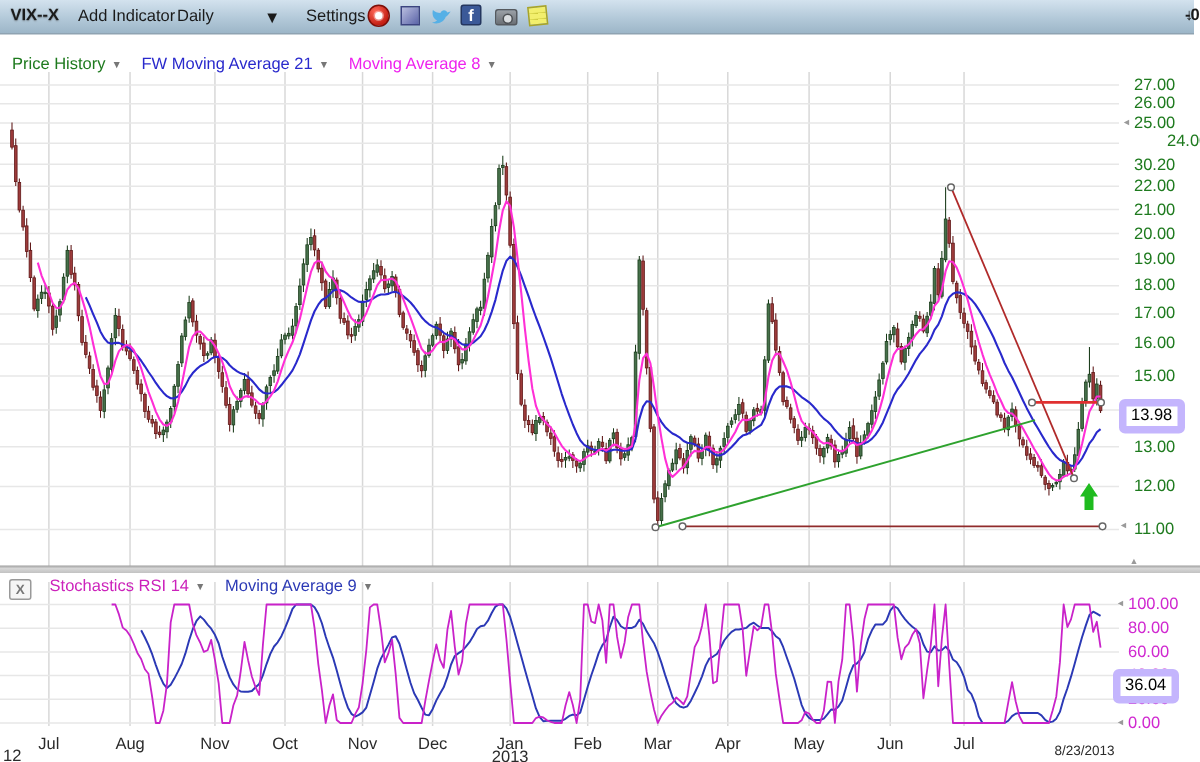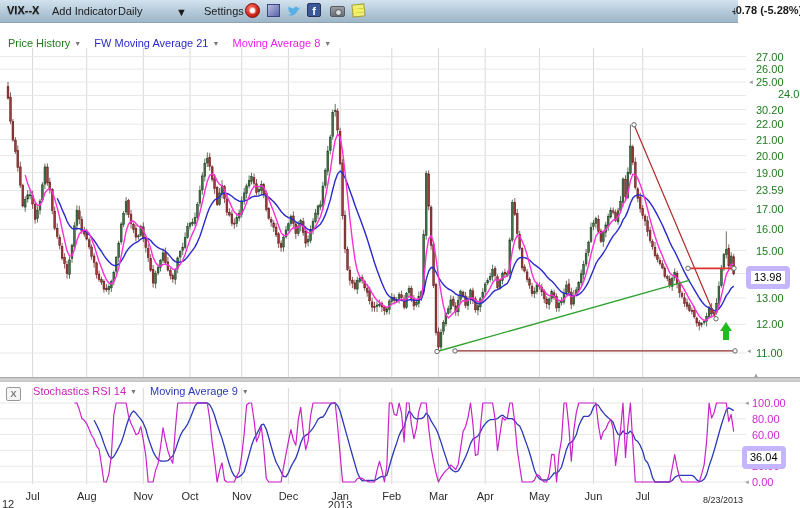--- a/index.html
+++ b/index.html
@@ -1,19 +1,19 @@
 <!DOCTYPE html>
 <html><head>
 <meta charset="utf-8">
 <style>
   html,body{margin:0;padding:0;background:#fff;}
   .screen{position:relative;width:800px;height:508px;background:#fff;overflow:hidden;
           font-family:"Liberation Sans",sans-serif;-webkit-font-smoothing:antialiased;}
   
-  .toolbar{position:absolute;left:0;top:0;width:738px;height:22px;
+  .toolbar{position:absolute;left:0;top:0;width:796px;height:22px;
            background:linear-gradient(#d3e2ee,#b3c9d9 55%,#9db6c8);border-bottom:1px solid #8fa3b2;}
   .toolbar span{position:absolute;font-size:11px;color:#1a1a1a;white-space:nowrap;}
   .tb-symbol{left:7px;top:4px;font-size:12px;font-weight:bold;color:#f7f04a;text-shadow:0 1px 1px rgba(60,60,60,.55);}
   .tb-add{left:52px;top:5px;}
   .tb-period{left:118px;top:5px;}
   .tb-caret{left:176px;top:6px;font-size:7px;color:#222;}
   .tb-settings{left:204px;top:5px;}
   .tb-change{right:6px;top:4px;font-size:11px;font-weight:bold;color:#cc0000;}
   .tb-down{color:#dd0000;font-size:12px;font-weight:bold;}
   .icon{position:absolute;top:3px;width:15px;height:15px;}
@@ -770,21 +770,21 @@
   <div id="y-main">
       <div class="ylabel ylabel-main" style="top: 50.622px;">27.00</div>
       <div class="ylabel ylabel-main" style="top: 63.0787px;">26.00</div>
       <div class="ylabel ylabel-main" style="top: 76.024px;">25.00</div>
       <div class="ylabel ylabel-main" style="top: 88px; margin-left: 22px;">24.00</div>
       <div class="ylabel ylabel-main" style="top: 103.545px;">30.20</div>
       <div class="ylabel ylabel-main" style="top: 118.217px;">22.00</div>
       <div class="ylabel ylabel-main" style="top: 133.572px;">21.00</div>
       <div class="ylabel ylabel-main" style="top: 149.676px;">20.00</div>
       <div class="ylabel ylabel-main" style="top: 166.606px;">19.00</div>
-      <div class="ylabel ylabel-main" style="top: 184.451px;">23.59</div>
+      <div class="ylabel ylabel-main" style="top: 184.451px;">18.00</div>
       <div class="ylabel ylabel-main" style="top: 203.317px;">17.00</div>
       <div class="ylabel ylabel-main" style="top: 223.327px;">16.00</div>
       <div class="ylabel ylabel-main" style="top: 244.629px;">15.00</div>
       <div class="ylabel ylabel-main" style="top: 267.401px;">14.00</div>
       <div class="ylabel ylabel-main" style="top: 291.861px; text-align: center;">13.00</div>
       <div class="ylabel ylabel-main" style="top: 318.281px;">12.00</div>
       <div class="ylabel ylabel-main" style="top: 347px;">11.00</div>
     </div>
   <div id="y-low">
       <div class="ylabel ylabel-low" style="top: 397px;">100.00</div>

